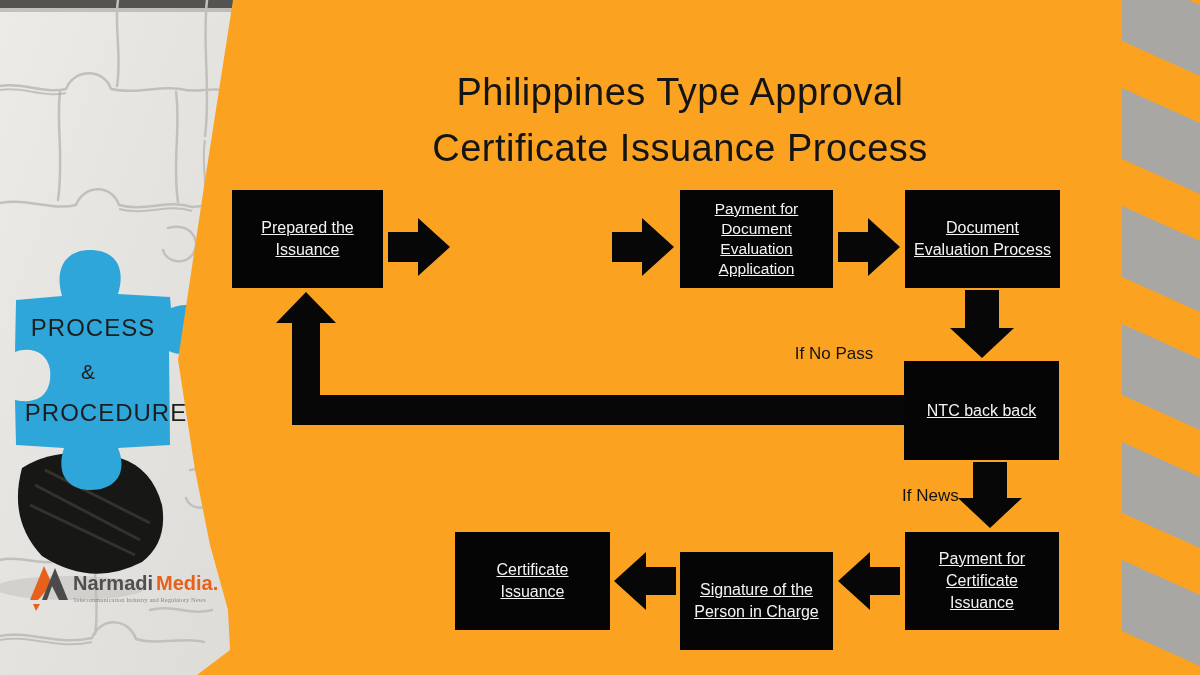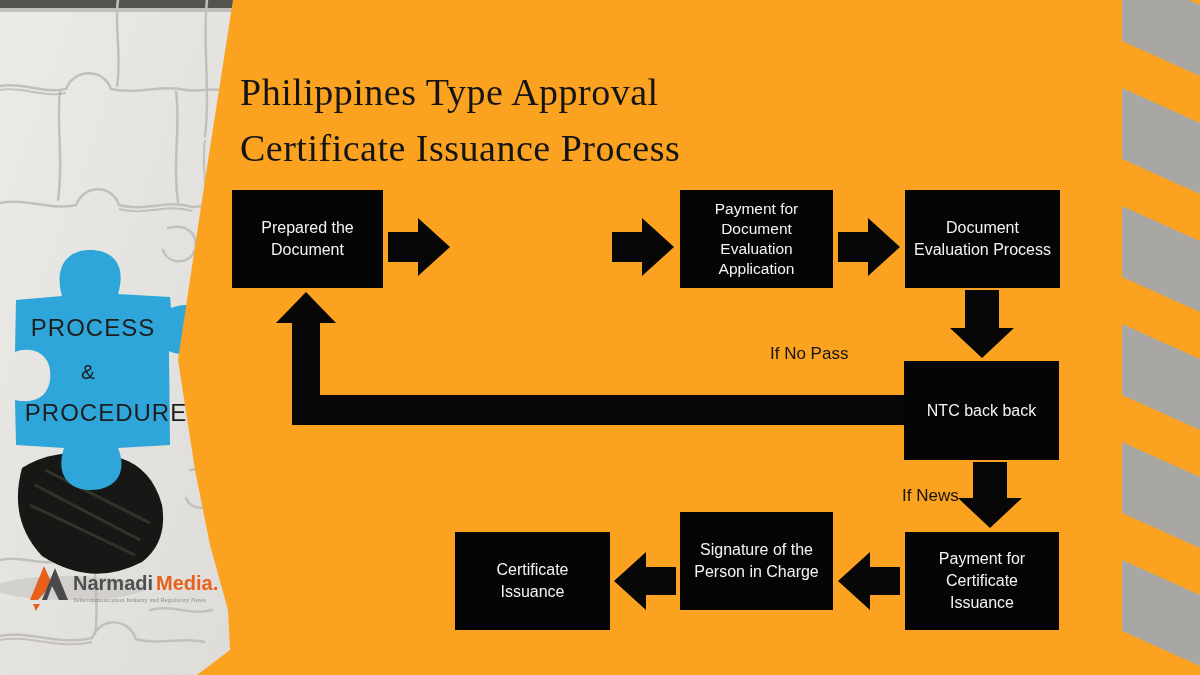--- a/index.html
+++ b/index.html
@@ -9,28 +9,28 @@
   
   .photo-layer{position:absolute;left:0;top:0;z-index:0;}
   .orange-layer{position:absolute;left:0;top:0;width:1200px;height:675px;z-index:1;
     background:#FBA320;
     clip-path:polygon(233px 0px,1200px 0px,1200px 675px,197px 675px,230px 650px,
                       228px 610px,210px 545px,195px 470px,178px 360px,205px 180px);}
   .stripes,.arrows{position:absolute;left:0;top:0;z-index:2;pointer-events:none;}
 
   
   .title{position:absolute;left:240px;top:64px;width:880px;z-index:3;
-         text-align:left;color:#141414;font-family:Liberation Serif, serif;
+         text-align:center;color:#141414;font-family:Liberation Sans, sans-serif;
          font-size:38px;line-height:56px;letter-spacing:.5px;}
   .title span{display:block;}
 
   
   .fbox{position:absolute;z-index:3;background:#050505;color:#F4F4F4;
         display:flex;align-items:center;justify-content:center;text-align:center;}
-  .fbox span{white-space:pre-line;font-size:16px;line-height:22px;}
+  .fbox span{white-space:pre-line;font-size:16px;line-height:22px;text-decoration:underline;}
   .fbox.lh20 span{font-size:15.5px;line-height:20px;}
 
   
   .branch-label{position:absolute;z-index:3;color:#131313;font-size:17px;}
 
   .arrows polygon{fill:#070707;}
   .stripes polygon{fill:#A9A7A4;}
 </style>
 </head>
 <body>
@@ -123,45 +123,45 @@
     <polygon points="838,232 868,232 868,218 900,247 868,276 868,262 838,262"></polygon>
     <polygon points="965,290 999,290 999,328 1014,328 982,358 950,328 965,328"></polygon>
     <polygon points="973,462 1007,462 1007,498 1022,498 990,528 958,498 973,498"></polygon>
     <polygon points="838,581 870,552 870,567 900,567 900,595 870,595 870,610"></polygon>
     <polygon points="614,581 646,552 646,567 676,567 676,595 646,595 646,610"></polygon>
     <polygon points="904,395 320,395 320,323 336,323 306,292 276,323 292,323 292,425 904,425"></polygon>
   </svg>
 
   <div class="fbox" style="left:232px;top:190px;width:151px;height:98px">
     <span>Prepared the
-Document</span>
+Issuance</span>
   </div>
   <div class="fbox lh20" style="left:680px;top:190px;width:153px;height:98px">
     <span>Payment for
 Document
 Evaluation
 Application</span>
   </div>
   <div class="fbox" style="left:905px;top:190px;width:155px;height:98px">
     <span>Document
 Evaluation Process</span>
   </div>
   <div class="fbox" style="left:904px;top:361px;width:155px;height:99px">
     <span>NTC back back</span>
   </div>
   <div class="fbox" style="left:905px;top:532px;width:154px;height:98px">
     <span>Payment for
 Certificate
 Issuance</span>
   </div>
-  <div class="fbox" style="left:680px;top:512px;width:153px;height:98px">
+  <div class="fbox" style="left:680px;top:552px;width:153px;height:98px">
     <span>Signature of the
 Person in Charge</span>
   </div>
   <div class="fbox" style="left:455px;top:532px;width:155px;height:98px">
     <span>Certificate
 Issuance</span>
   </div>
 
-  <div class="branch-label" style="left:770px;top:344px;width:128px;text-align:left">If No Pass</div>
+  <div class="branch-label" style="left:770px;top:344px;width:128px;text-align:center">If No Pass</div>
   <div class="branch-label" style="left:902px;top:486px">If News</div>
 
 </div>
 
 </body></html>

